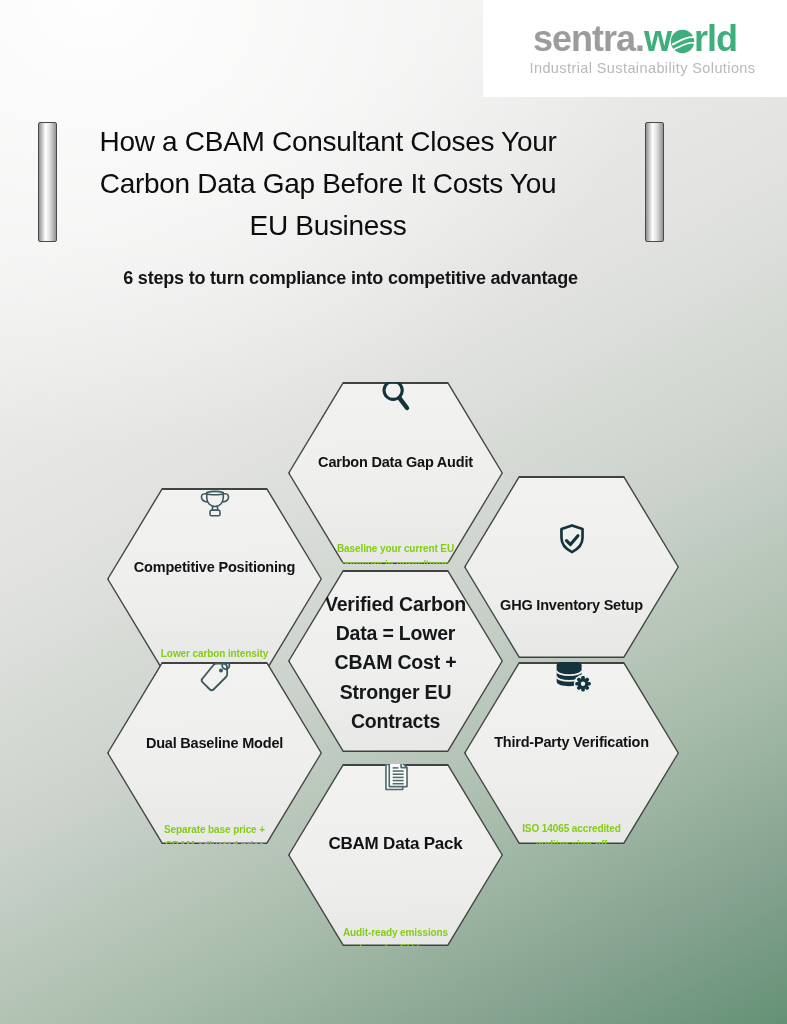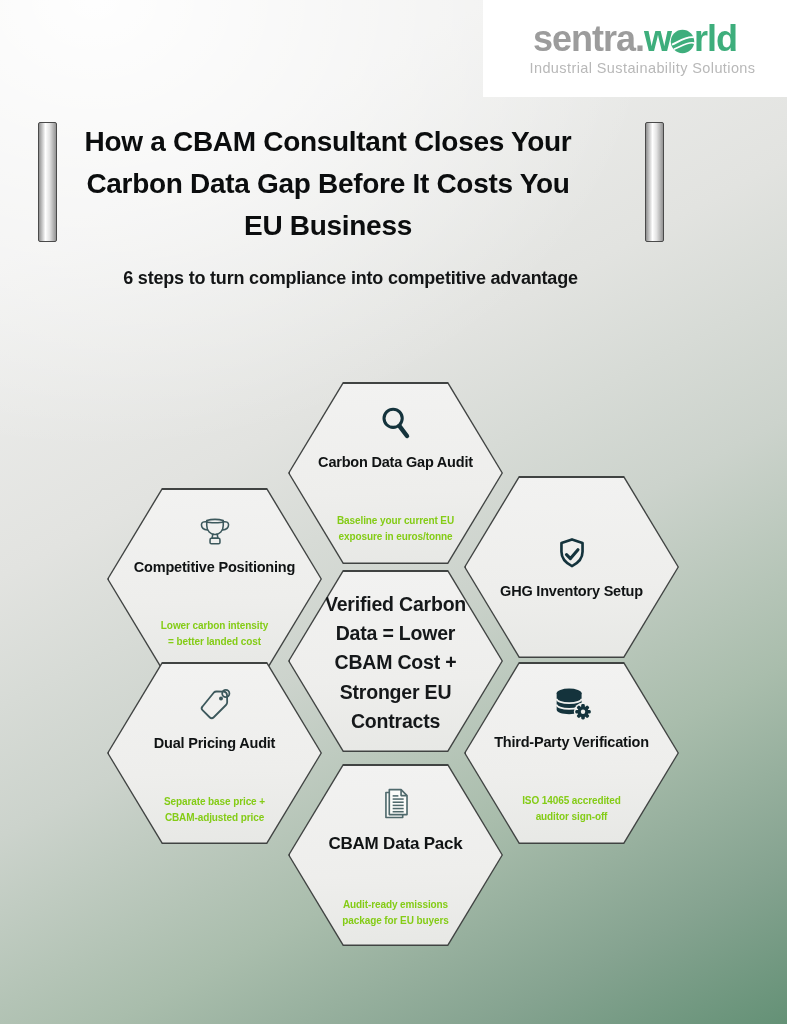--- a/index.html
+++ b/index.html
@@ -19,32 +19,32 @@
   .logo-green{color:#3eae7c;}
   .globe{width:25px;height:25px;margin:0 -1px;transform:translateY(2px);}
   .logo-tagline{font-size:14.5px;color:#b8b8b8;letter-spacing:.4px;margin-top:3px;margin-left:15px;}
 
   
   .title-bar{position:absolute;top:122px;width:17px;height:118px;border:1px solid #4a4a4a;border-radius:2px;
     background:linear-gradient(to right,#8f8f8f,#ffffff 38%,#e3e3e3 62%,#939393);}
   .title-bar.left{left:38px;}
   .title-bar.right{left:645px;}
   .main-title{position:absolute;left:56px;top:121px;width:544px;text-align:center;
-    font-size:28px;font-weight:700;color:#0b0d0e;line-height:42px;letter-spacing:-.3px;}
+    font-size:28px;font-weight:400;color:#0b0d0e;line-height:42px;letter-spacing:-.3px;}
   .subtitle{position:absolute;left:38px;top:268px;width:625px;text-align:center;
     font-size:18px;font-weight:700;color:#131516;letter-spacing:-.2px;}
 
   
   .hex{position:absolute;width:215px;height:182px;background:#404342;
     clip-path:polygon(25.5% 0,74.5% 0,100% 50%,74.5% 100%,25.5% 100%,0 50%);
     filter:drop-shadow(5px 7px 5px rgba(92,108,98,.45));}
   .hex-inner{position:absolute;inset:1.5px;clip-path:polygon(25.5% 0,74.5% 0,100% 50%,74.5% 100%,25.5% 100%,0 50%);
     background:linear-gradient(178deg,#f2f2f1 0%,#eeeeec 60%,#e7e8e5 100%);}
   .hex-content{position:absolute;inset:0;display:flex;flex-direction:column;align-items:center;justify-content:center;
-    text-align:center;padding:6px 14px;box-sizing:border-box;}
+    text-align:center;padding:6px 14px;box-sizing:border-box;gap:28px;}
   .hex-icon{display:flex;align-items:center;justify-content:center;margin-bottom:6px;}
   .hex-title{font-size:14.5px;font-weight:700;color:#101314;letter-spacing:-.2px;margin-bottom:3px;}
   .hex-body{font-size:10px;font-weight:700;color:#84cc16;line-height:1.6;white-space:pre-line;letter-spacing:-.1px;margin-top:40px;}
   .hex-center-text{font-size:19.5px;font-weight:700;color:#15181a;line-height:1.5;white-space:pre-line;letter-spacing:-.2px;padding-top:4px;}
   .hex--datapack .hex-title{font-size:17px;}
 
   .hex--audit{left:288px;top:382px;}
   .hex--positioning{left:107px;top:488px;}
   .hex--inventory{left:464px;top:476px;}
   .hex--center{left:288px;top:570px;}
@@ -141,21 +141,21 @@
   <div class="hex hex--pricing">
     <div class="hex-inner"></div>
     <div class="hex-content">
       <span class="hex-icon">
         <svg width="48" height="48" viewBox="0 0 48 48" fill="none">
             <path d="M11.5 25.5 c-1 1 -1 2.6 0 3.6 l7.4 7.4 c1 1 2.6 1 3.6 0 L35 24 c0.8 -0.8 1.2 -1.8 1.2 -2.9 l-0.2 -7.1 c-0.1 -1.8 -1.5 -3.2 -3.3 -3.3 l-7.1 -0.2 c-1.1 0 -2.1 0.4 -2.9 1.2 z" stroke="#3c585c" stroke-width="1.8" stroke-linejoin="round"></path>
             <circle cx="30" cy="17.5" r="2" fill="#3c585c"></circle>
             <circle cx="34.8" cy="12.5" r="3.6" stroke="#3c585c" stroke-width="1.8"></circle>
           </svg>
       </span>
-      <div class="hex-title">Dual Pricing Audit</div>
+      <div class="hex-title">Dual Baseline Model</div>
       <div class="hex-body">Separate base price +
 CBAM-adjusted price</div>
     </div>
   </div>
 
   <div class="hex hex--verification">
     <div class="hex-inner"></div>
     <div class="hex-content">
       <span class="hex-icon">
         <svg width="46" height="46" viewBox="0 0 48 48">

